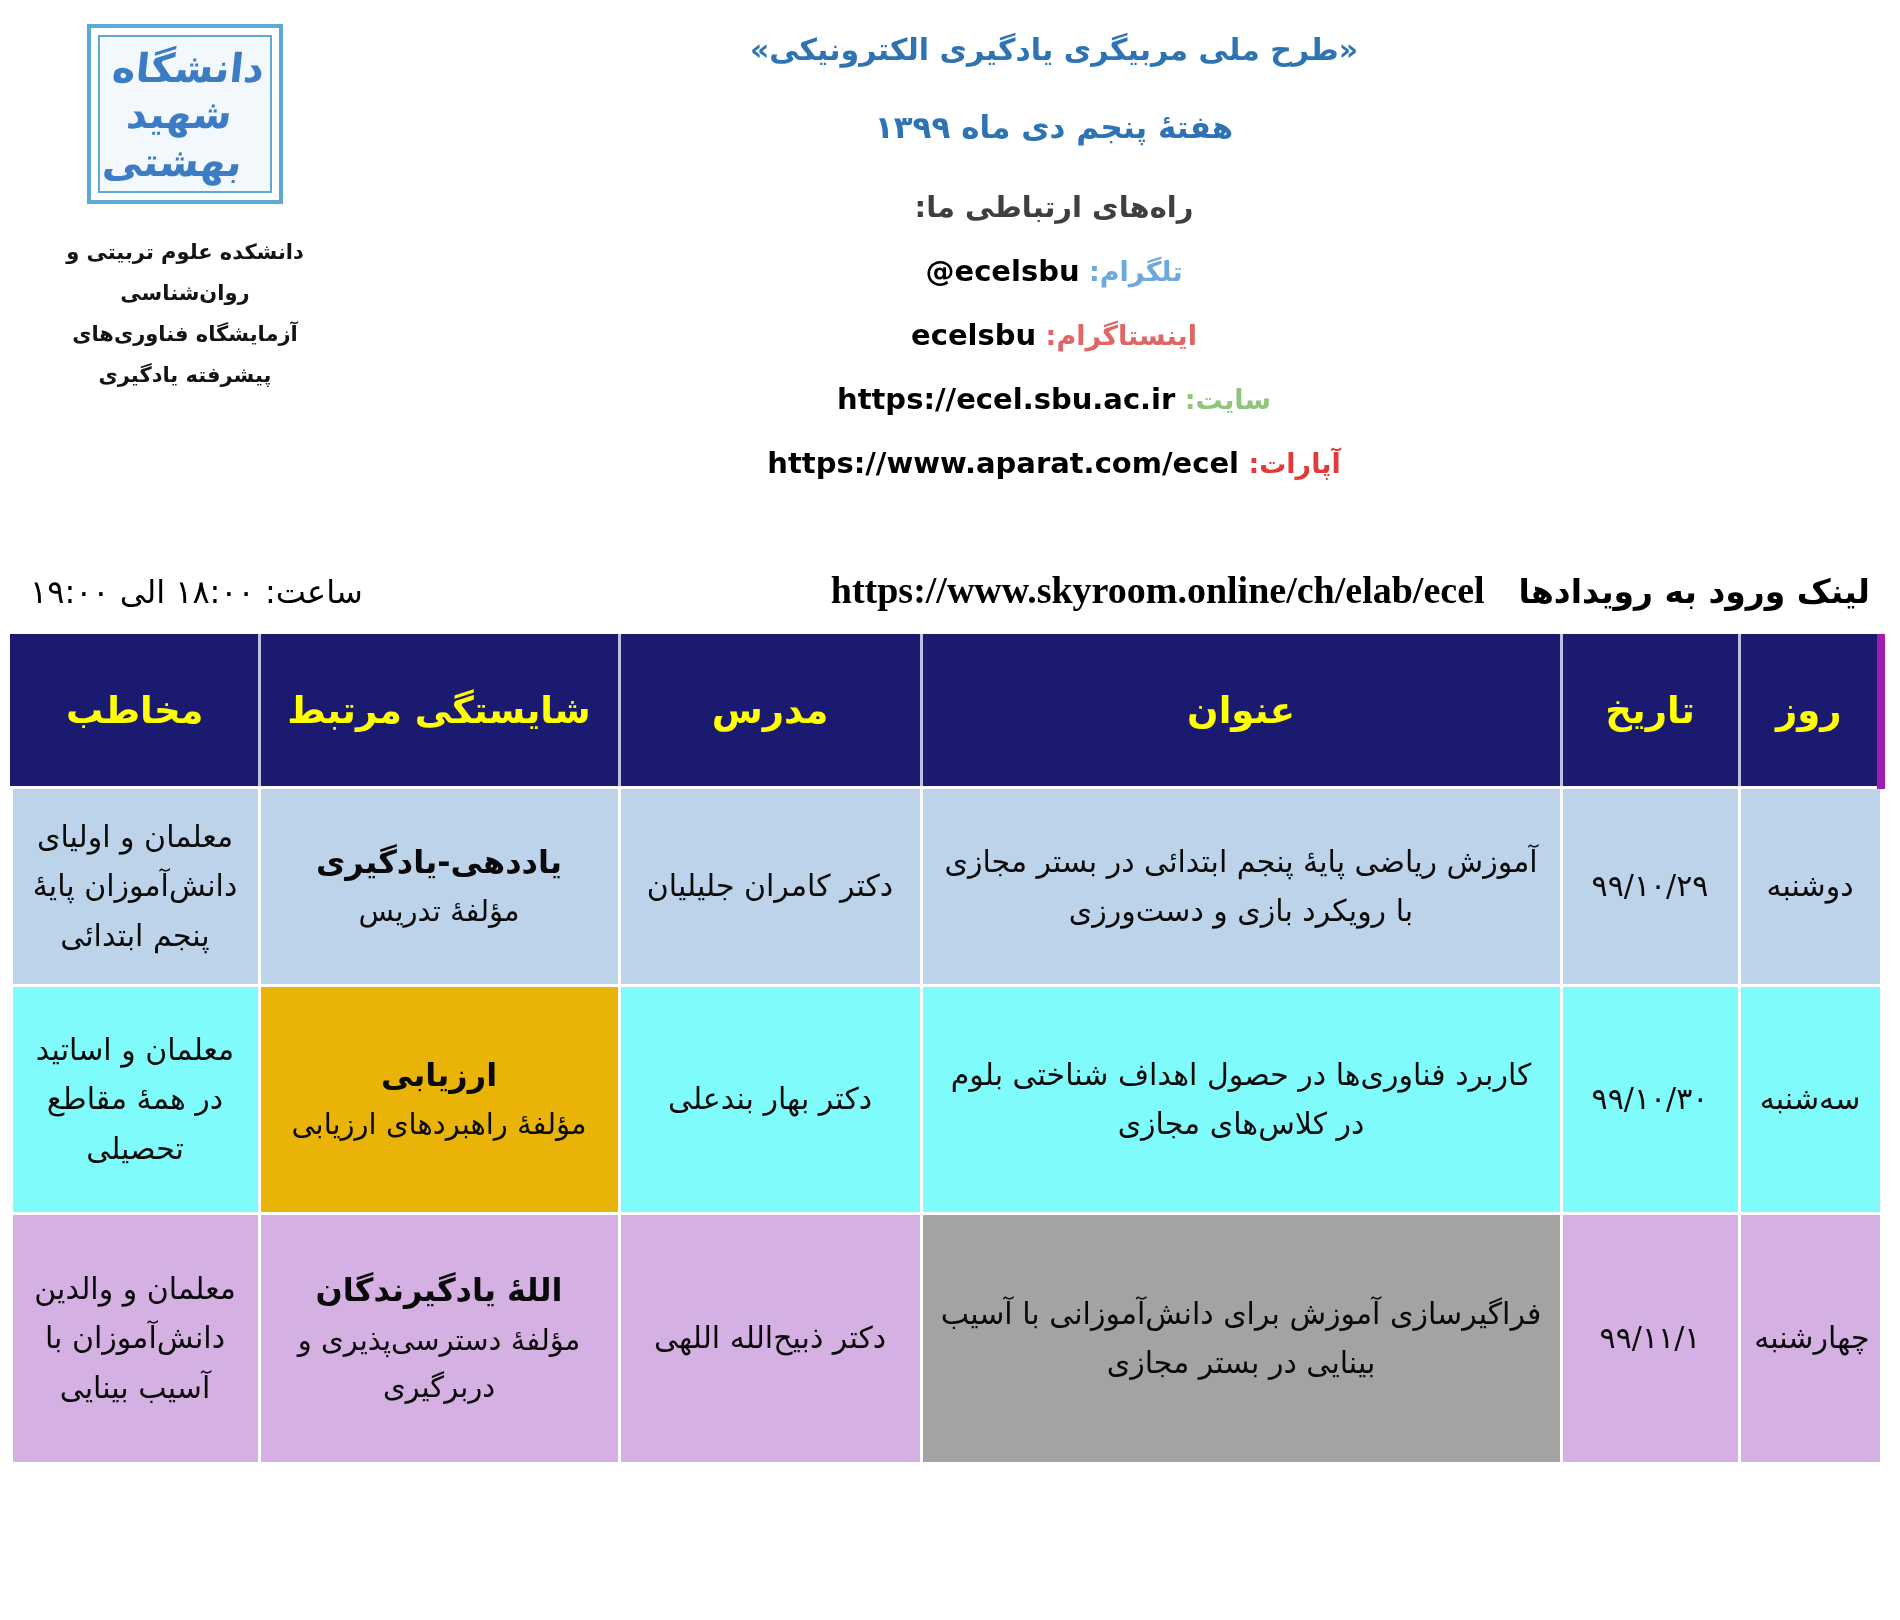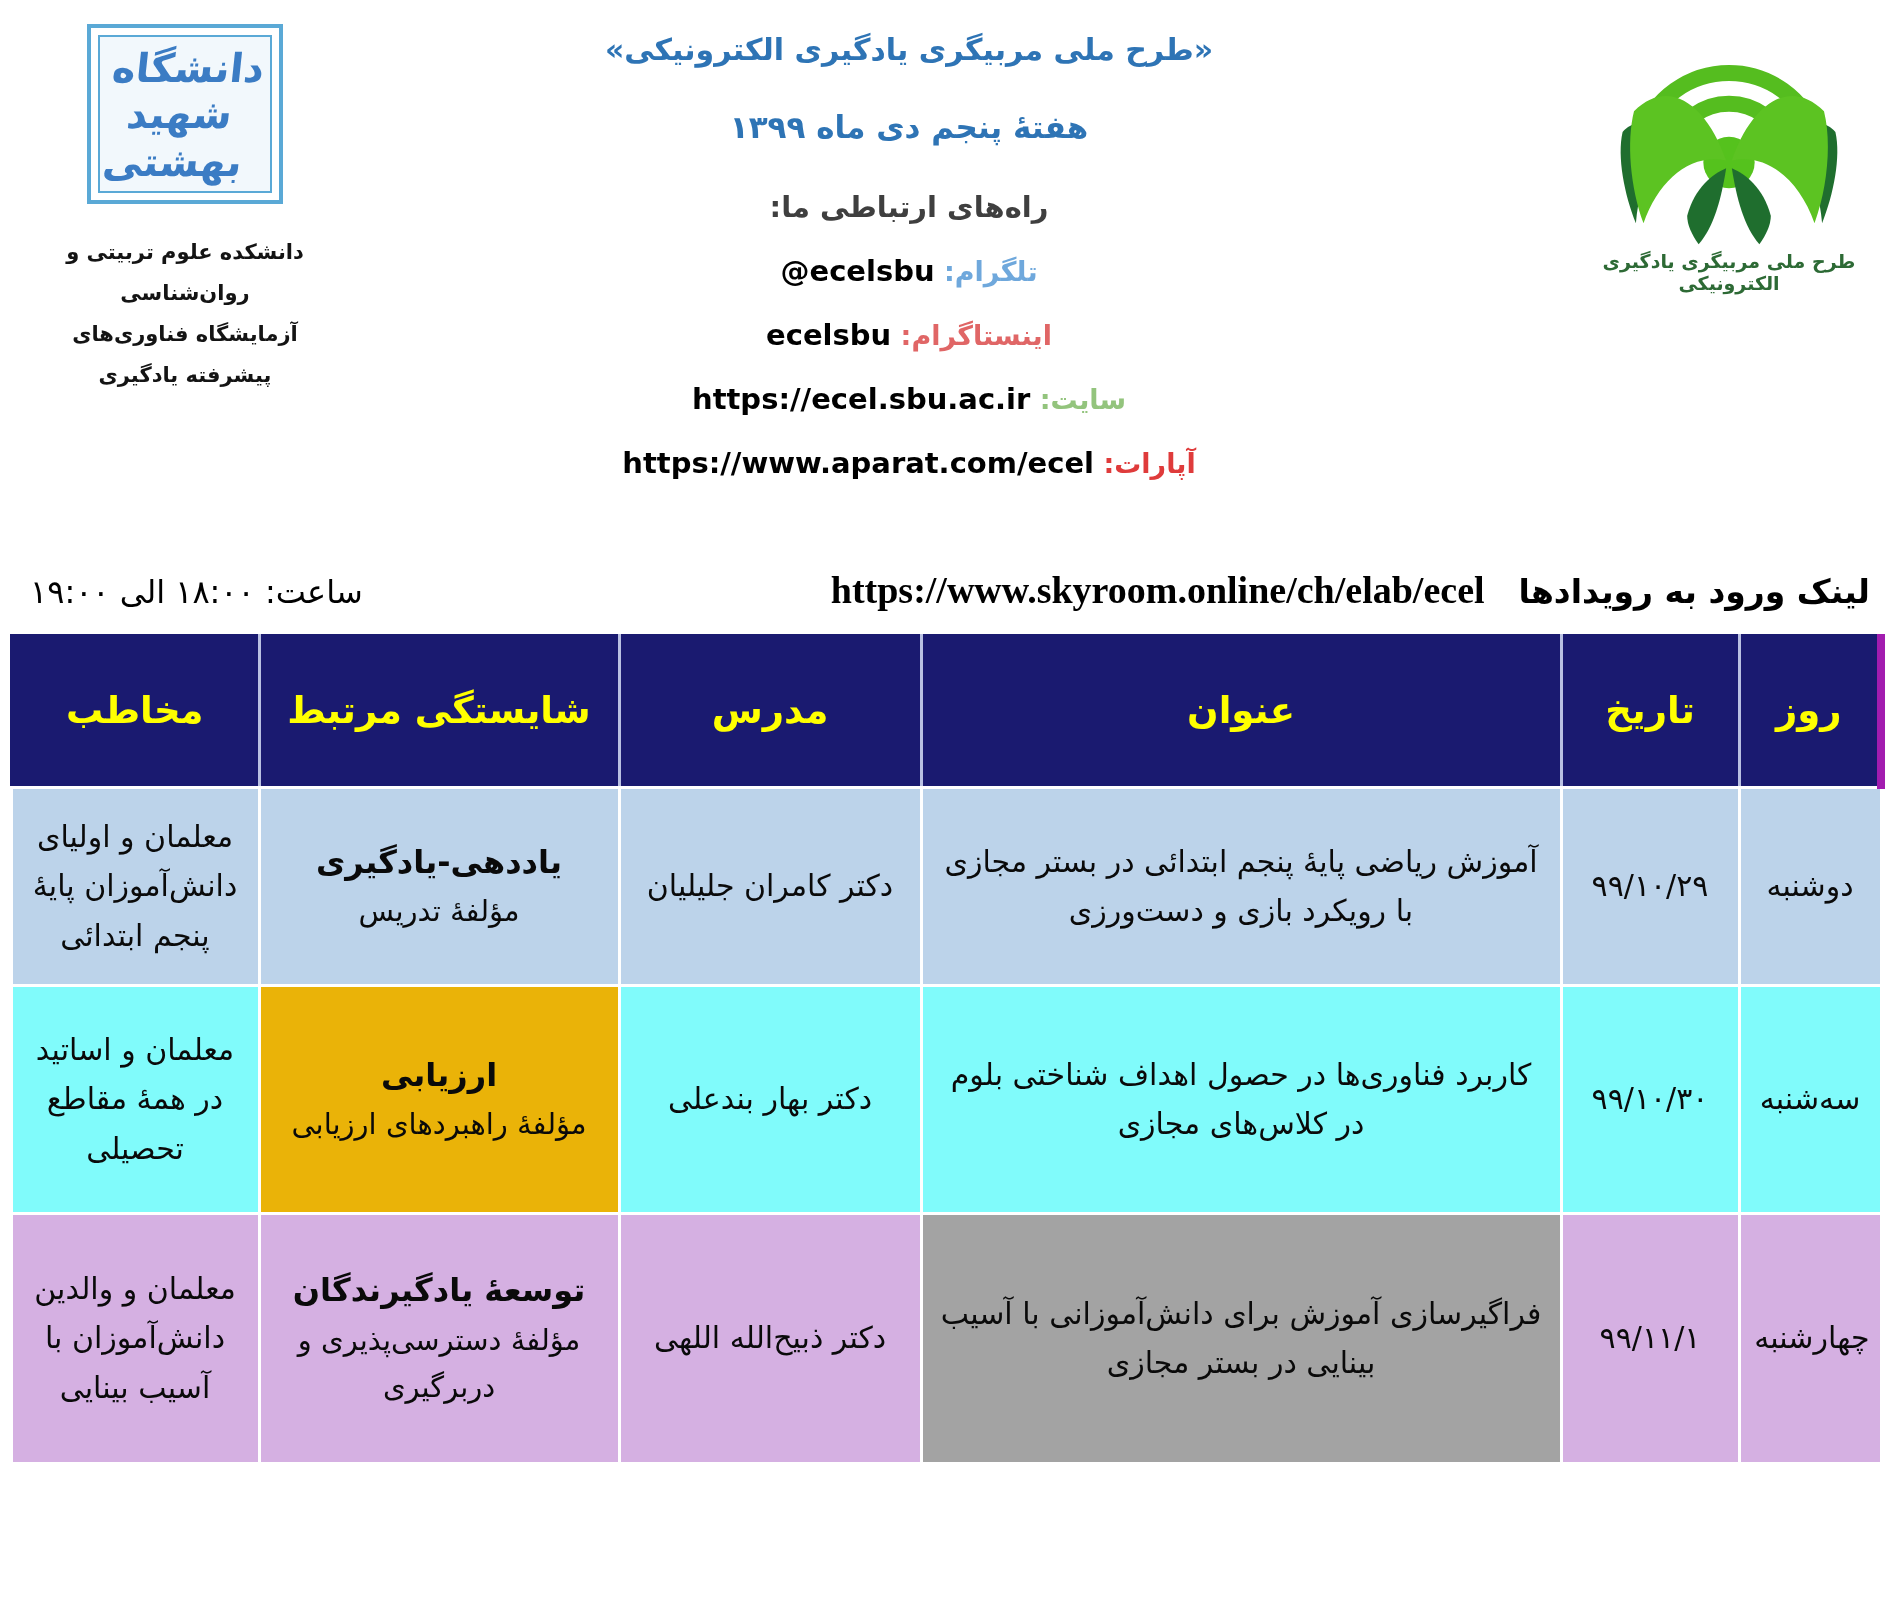--- a/index.html
+++ b/index.html
@@ -72,34 +72,20 @@
   .comp-sub  { display: block; font-size: 29px; }
   .cell-title { line-height: 1.8; }
 </style>
 </head>
 <body>
 
 <div class="page">
 
   <div class="top">
 
-    <div class="plan-logo-block">
-      <svg class="plan-logo-svg" viewBox="0 0 240 240">
-        <path d="M28,122 A97,97 0 0 1 212,122" fill="none" stroke="#55bd1f" stroke-width="17"></path>
-        <path d="M60,132 A63,63 0 0 1 180,132" fill="none" stroke="#55bd1f" stroke-width="17"></path>
-        <circle cx="120" cy="150" r="27" fill="#55c21d"></circle>
-        <path d="M8,118 C20,104 36,108 46,126 C32,158 24,188 22,214 C10,184 2,144 8,118 Z" fill="#1f6e2e"></path>
-        <path d="M232,118 C220,104 204,108 194,126 C208,158 216,188 218,214 C230,184 238,144 232,118 Z" fill="#1f6e2e"></path>
-        <path d="M20,96 C58,58 98,92 117,148 C80,140 46,168 30,214 C16,176 12,128 20,96 Z" fill="#5cc322"></path>
-        <path d="M220,96 C182,58 142,92 123,148 C160,140 194,168 210,214 C224,176 228,128 220,96 Z" fill="#5cc322"></path>
-        <path d="M76,206 C84,176 103,162 117,156 C112,188 104,218 88,236 C81,226 76,216 76,206 Z" fill="#1f6e2e"></path>
-        <path d="M164,206 C156,176 137,162 123,156 C128,188 136,218 152,236 C159,226 164,216 164,206 Z" fill="#1f6e2e"></path>
-      </svg>
-      <div class="plan-logo-caption">طرح ملی مربیگری یادگیری الکترونیکی</div>
-    </div>
 
     <div class="center-block">
       <div class="main-title">«طرح ملی مربیگری یادگیری الکترونیکی»</div>
       <div class="sub-title">هفتهٔ پنجم دی ماه ۱۳۹۹</div>
 
       <div class="contact">
         <div class="contact-heading">راه‌های ارتباطی ما:</div>
 
         <div class="contact-item">
           <span class="c-label" style="color:#6fa8dc">تلگرام:</span>
@@ -189,21 +175,21 @@
           <span class="comp-sub">مؤلفهٔ راهبردهای ارزیابی</span>
         </td>
         <td style="background-color: rgb(128, 251, 251);">معلمان و اساتید در همهٔ مقاطع تحصیلی</td>
       </tr>
       <tr class="row-3">
         <td style="background-color: rgb(213, 176, 226); text-align: right;">چهارشنبه</td>
         <td class="cell-date" style="background-color: rgb(213, 176, 226);">۹۹/۱۱/۱</td>
         <td class="cell-title" style="background-color: #a3a3a3;">فراگیرسازی آموزش برای دانش‌آموزانی با آسیب بینایی در بستر مجازی</td>
         <td style="background-color: rgb(213, 176, 226);">دکتر ذبیح‌الله اللهی</td>
         <td style="background-color: rgb(213, 176, 226);">
-          <span class="comp-main">توسعهٔ یادگیرندگان</span>
+          <span class="comp-main">اللهٔ یادگیرندگان</span>
           <span class="comp-sub">مؤلفهٔ دسترسی‌پذیری و دربرگیری</span>
         </td>
         <td style="background-color: rgb(213, 176, 226);">معلمان و والدین دانش‌آموزان با آسیب بینایی</td>
       </tr>
     </tbody>
   </table>
 
 </div>
 
 </body></html>

